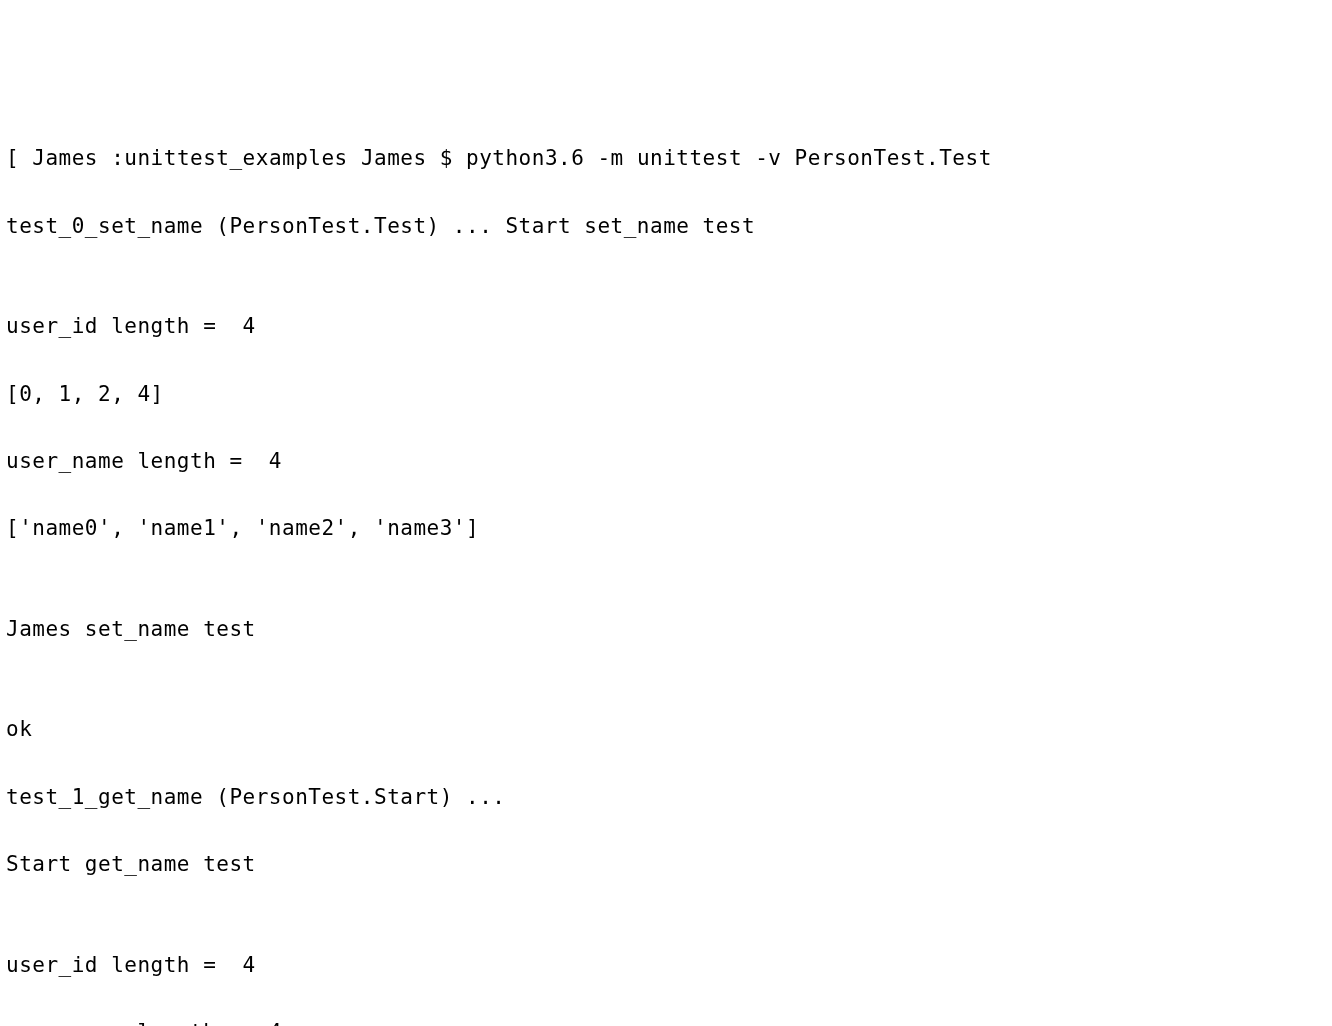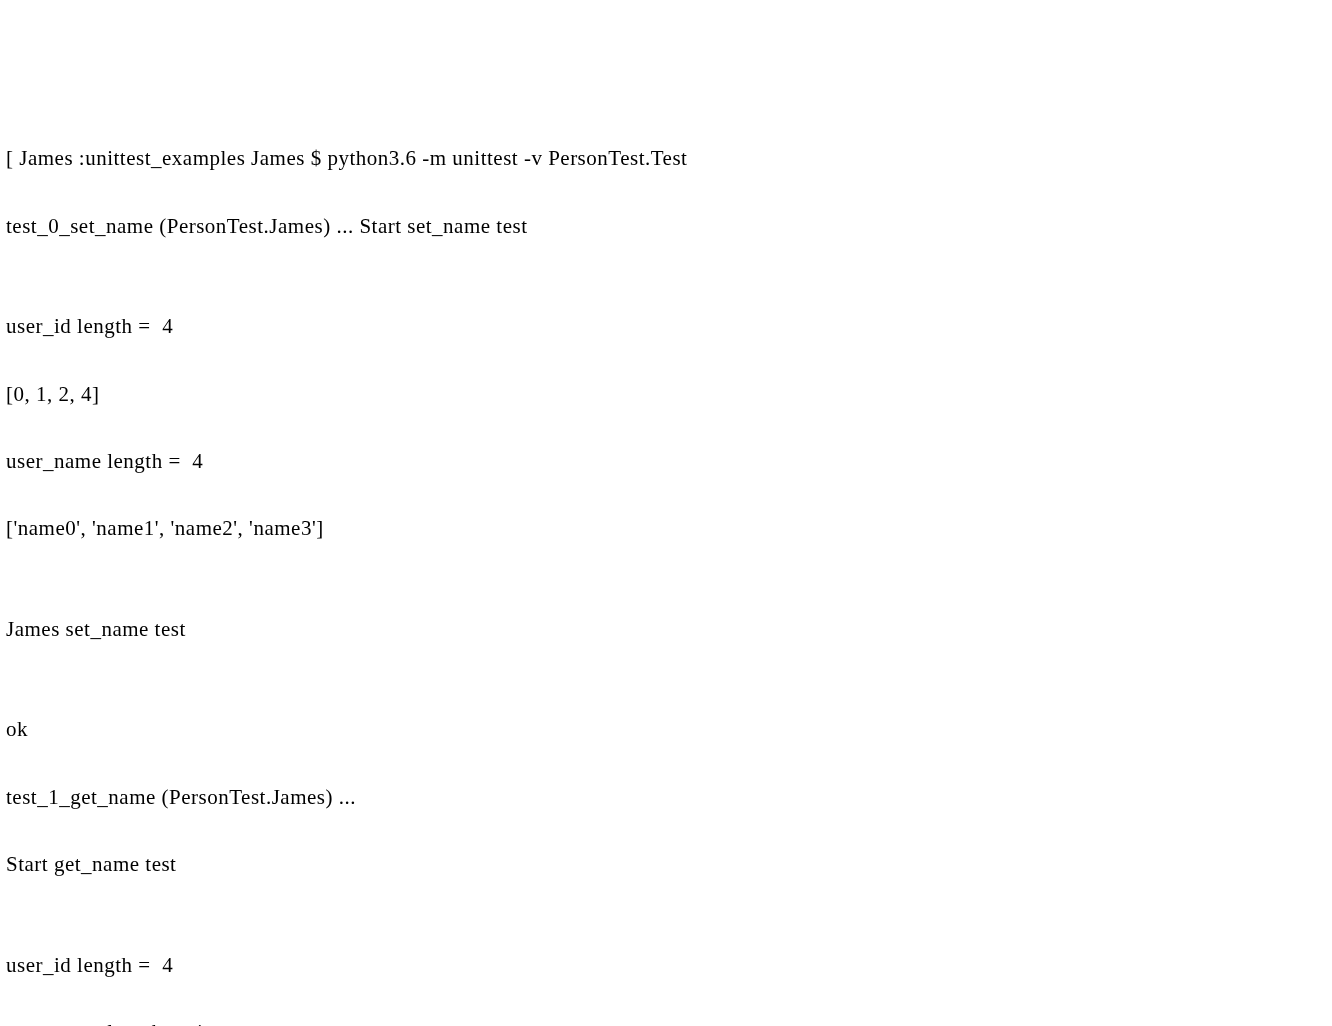--- a/index.html
+++ b/index.html
@@ -1,19 +1,18 @@
 <!DOCTYPE html>
 <html><head>
   <meta charset="utf-8">
   <style>
     * {
       margin: 0;
       padding: 0;
       box-sizing: border-box;
-      font-family: Liberation Serif, serif;
     }
     body {
       font-family: "Menlo", "Monaco", "Consolas", monospace;
       font-size: 21px;
       line-height: 1.6;
       background: #ffffff;
       color: #000000;
       padding: 8px 6px;
       white-space: pre;
       letter-spacing: 0.5px;
@@ -21,31 +20,31 @@
     .line {
       display: block;
     }
   </style>
 </head>
 <body>
 
 
 
 <div class="line"><span>[ </span><span>James</span><span> :</span><span>unittest_examples</span><span> James</span><span> $ </span><span>python3.6 -m unittest -v PersonTest.Test</span></div>
-<div class="line">test_0_set_name (PersonTest.James) ... Start set_name test</div>
+<div class="line">test_0_set_name (PersonTest.Test) ... Start set_name test</div>
 <div class="line"></div>
 <div class="line">user_id length =  4</div>
 <div class="line">[0, 1, 2, 4]</div>
 <div class="line">user_name length =  4</div>
 <div class="line">['name0', 'name1', 'name2', 'name3']</div>
 <div class="line"></div>
 <div class="line">James set_name test</div>
 <div class="line"></div>
 <div class="line">ok</div>
-<div class="line">test_1_get_name (PersonTest.James) ... </div>
+<div class="line">test_1_get_name (PersonTest.Start) ... </div>
 <div class="line">Start get_name test</div>
 <div class="line"></div>
 <div class="line">user_id length =  4</div>
 <div class="line">user_name length =  4</div>
 
 
 <div class="line"></div>
 
 <div class="line"></div>
 

